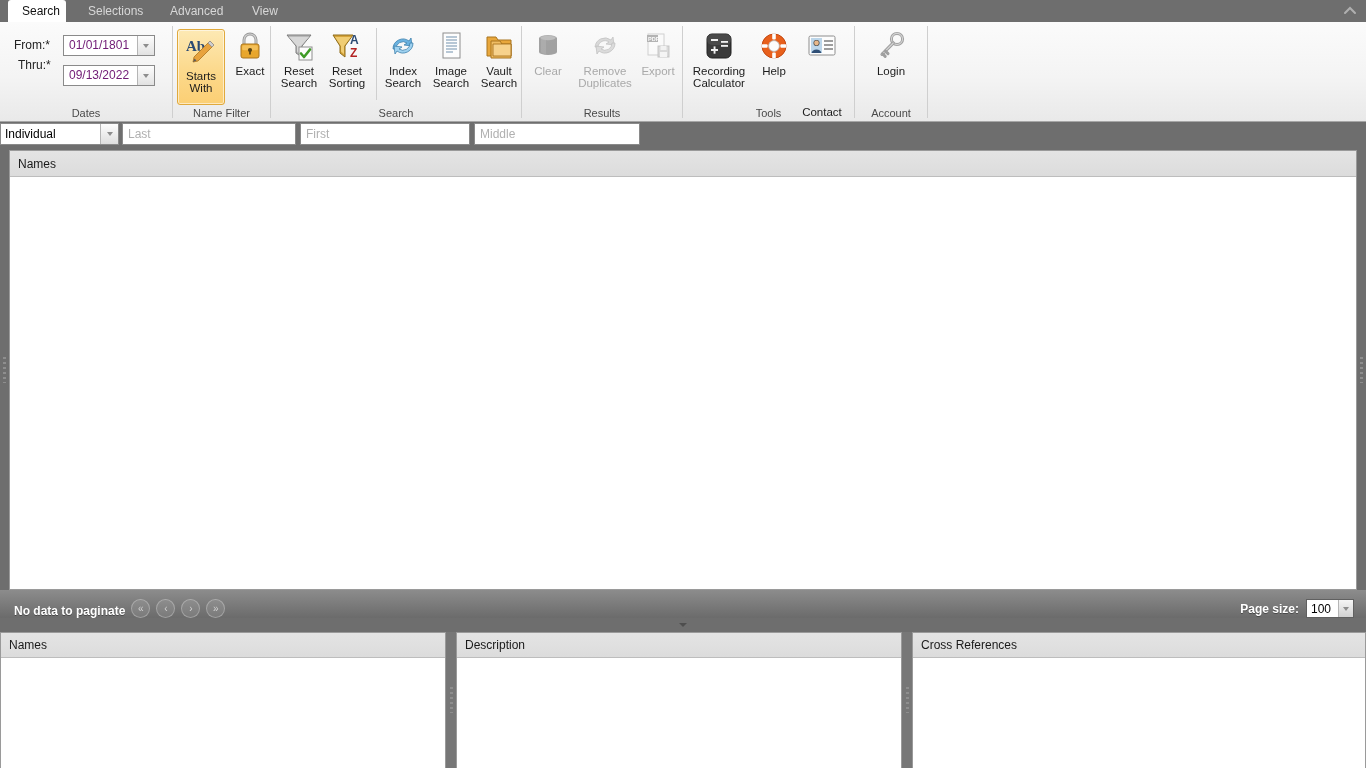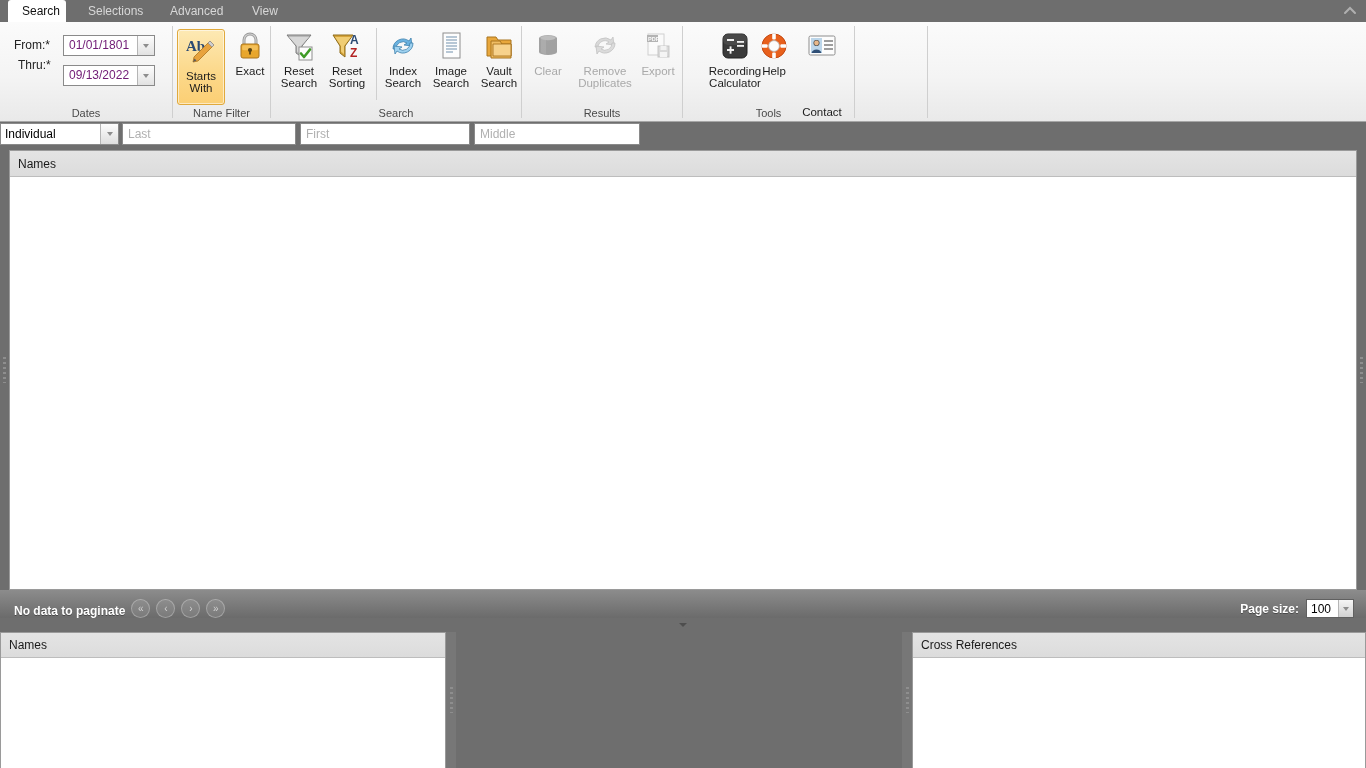--- a/index.html
+++ b/index.html
@@ -441,21 +441,21 @@
           </div>
           <div class="lbl">Export</div>
         </div>
       </div>
       <div class="group-label">Results</div>
     </div>
     <div class="group-sep" style="left:682px;"></div>
 
     <div class="group" style="left:683px;width:171px;">
       <div class="group-content">
-        <div class="rbtn" style="left:3px;top:5px;width:66px;margin-left:16px;">
+        <div class="rbtn" style="left:3px;top:5px;width:66px;">
           <div class="ico">
             <svg class="ic" width="32" height="32" viewBox="0 0 32 32">
               <rect x="4" y="4" width="24" height="24" rx="5" fill="#3a3a3a" stroke="#202020" stroke-width="1"></rect>
               <rect x="4" y="4" width="24" height="11" rx="5" fill="#555555" opacity="0.55"></rect>
               <rect x="8" y="9" width="7" height="2" fill="#f0f0f0"></rect>
               <rect x="18" y="11" width="7" height="1.8" fill="#f0f0f0"></rect>
               <rect x="18" y="15" width="7" height="1.8" fill="#f0f0f0"></rect>
               <rect x="8" y="19" width="7" height="2" fill="#f0f0f0"></rect>
               <rect x="10.6" y="16.4" width="1.9" height="7.3" fill="#f0f0f0"></rect>
             </svg>
@@ -496,20 +496,38 @@
               </g>
             </svg>
           </div>
           <div class="lbl">Contact</div>
         </div>
       </div>
       <div class="group-label">Tools</div>
     </div>
     <div class="group-sep" style="left:854px;"></div>
 
+    <div class="group" style="left:855px;width:72px;">
+      <div class="group-content">
+        <div class="rbtn" style="left:10px;top:5px;width:52px;">
+          <div class="ico">
+            <svg class="ic" width="32" height="32" viewBox="0 0 32 32">
+              <circle cx="22" cy="9" r="5.6" fill="none" stroke="#9f9f9f" stroke-width="3"></circle>
+              <circle cx="22" cy="9" r="5.6" fill="none" stroke="#d4d4d4" stroke-width="1.1"></circle>
+              <path d="M18.2 13 L7 24.3" stroke="#9f9f9f" stroke-width="3.2" stroke-linecap="round"></path>
+              <path d="M18.2 13 L7 24.3" stroke="#d4d4d4" stroke-width="1.2" stroke-linecap="round"></path>
+              <path d="M10.4 21 L13 23.6" stroke="#9f9f9f" stroke-width="3" stroke-linecap="round"></path>
+              <path d="M7.6 23.8 L10.2 26.4" stroke="#9f9f9f" stroke-width="3" stroke-linecap="round"></path>
+            </svg>
+          </div>
+          <div class="lbl">Login</div>
+        </div>
+      </div>
+      <div class="group-label">Account</div>
+    </div>
     <div class="group-sep" style="left:927px;"></div>
   </div>
 
   <div class="filterbar">
     <div class="sel-combo">
       <div class="val">Individual</div>
       <div class="drop">
         <span class="caret-dn"></span>
       </div>
     </div>
@@ -560,20 +578,25 @@
     <div class="bpanel" style="left:0px;width:446px;">
       <div class="bpanel-header">
         <div class="col">Names</div>
       </div>
     </div>
 
     <div class="bsplit" style="left:446px;">
       <div class="grip-v"></div>
     </div>
 
+    <div class="bpanel" style="left:456px;width:446px;">
+      <div class="bpanel-header">
+        <div class="col">Description</div>
+      </div>
+    </div>
 
     <div class="bsplit" style="left:902px;">
       <div class="grip-v"></div>
     </div>
 
     <div class="bpanel" style="left:912px;width:454px;">
       <div class="bpanel-header">
         <div class="col">Cross References</div>
       </div>
     </div>

